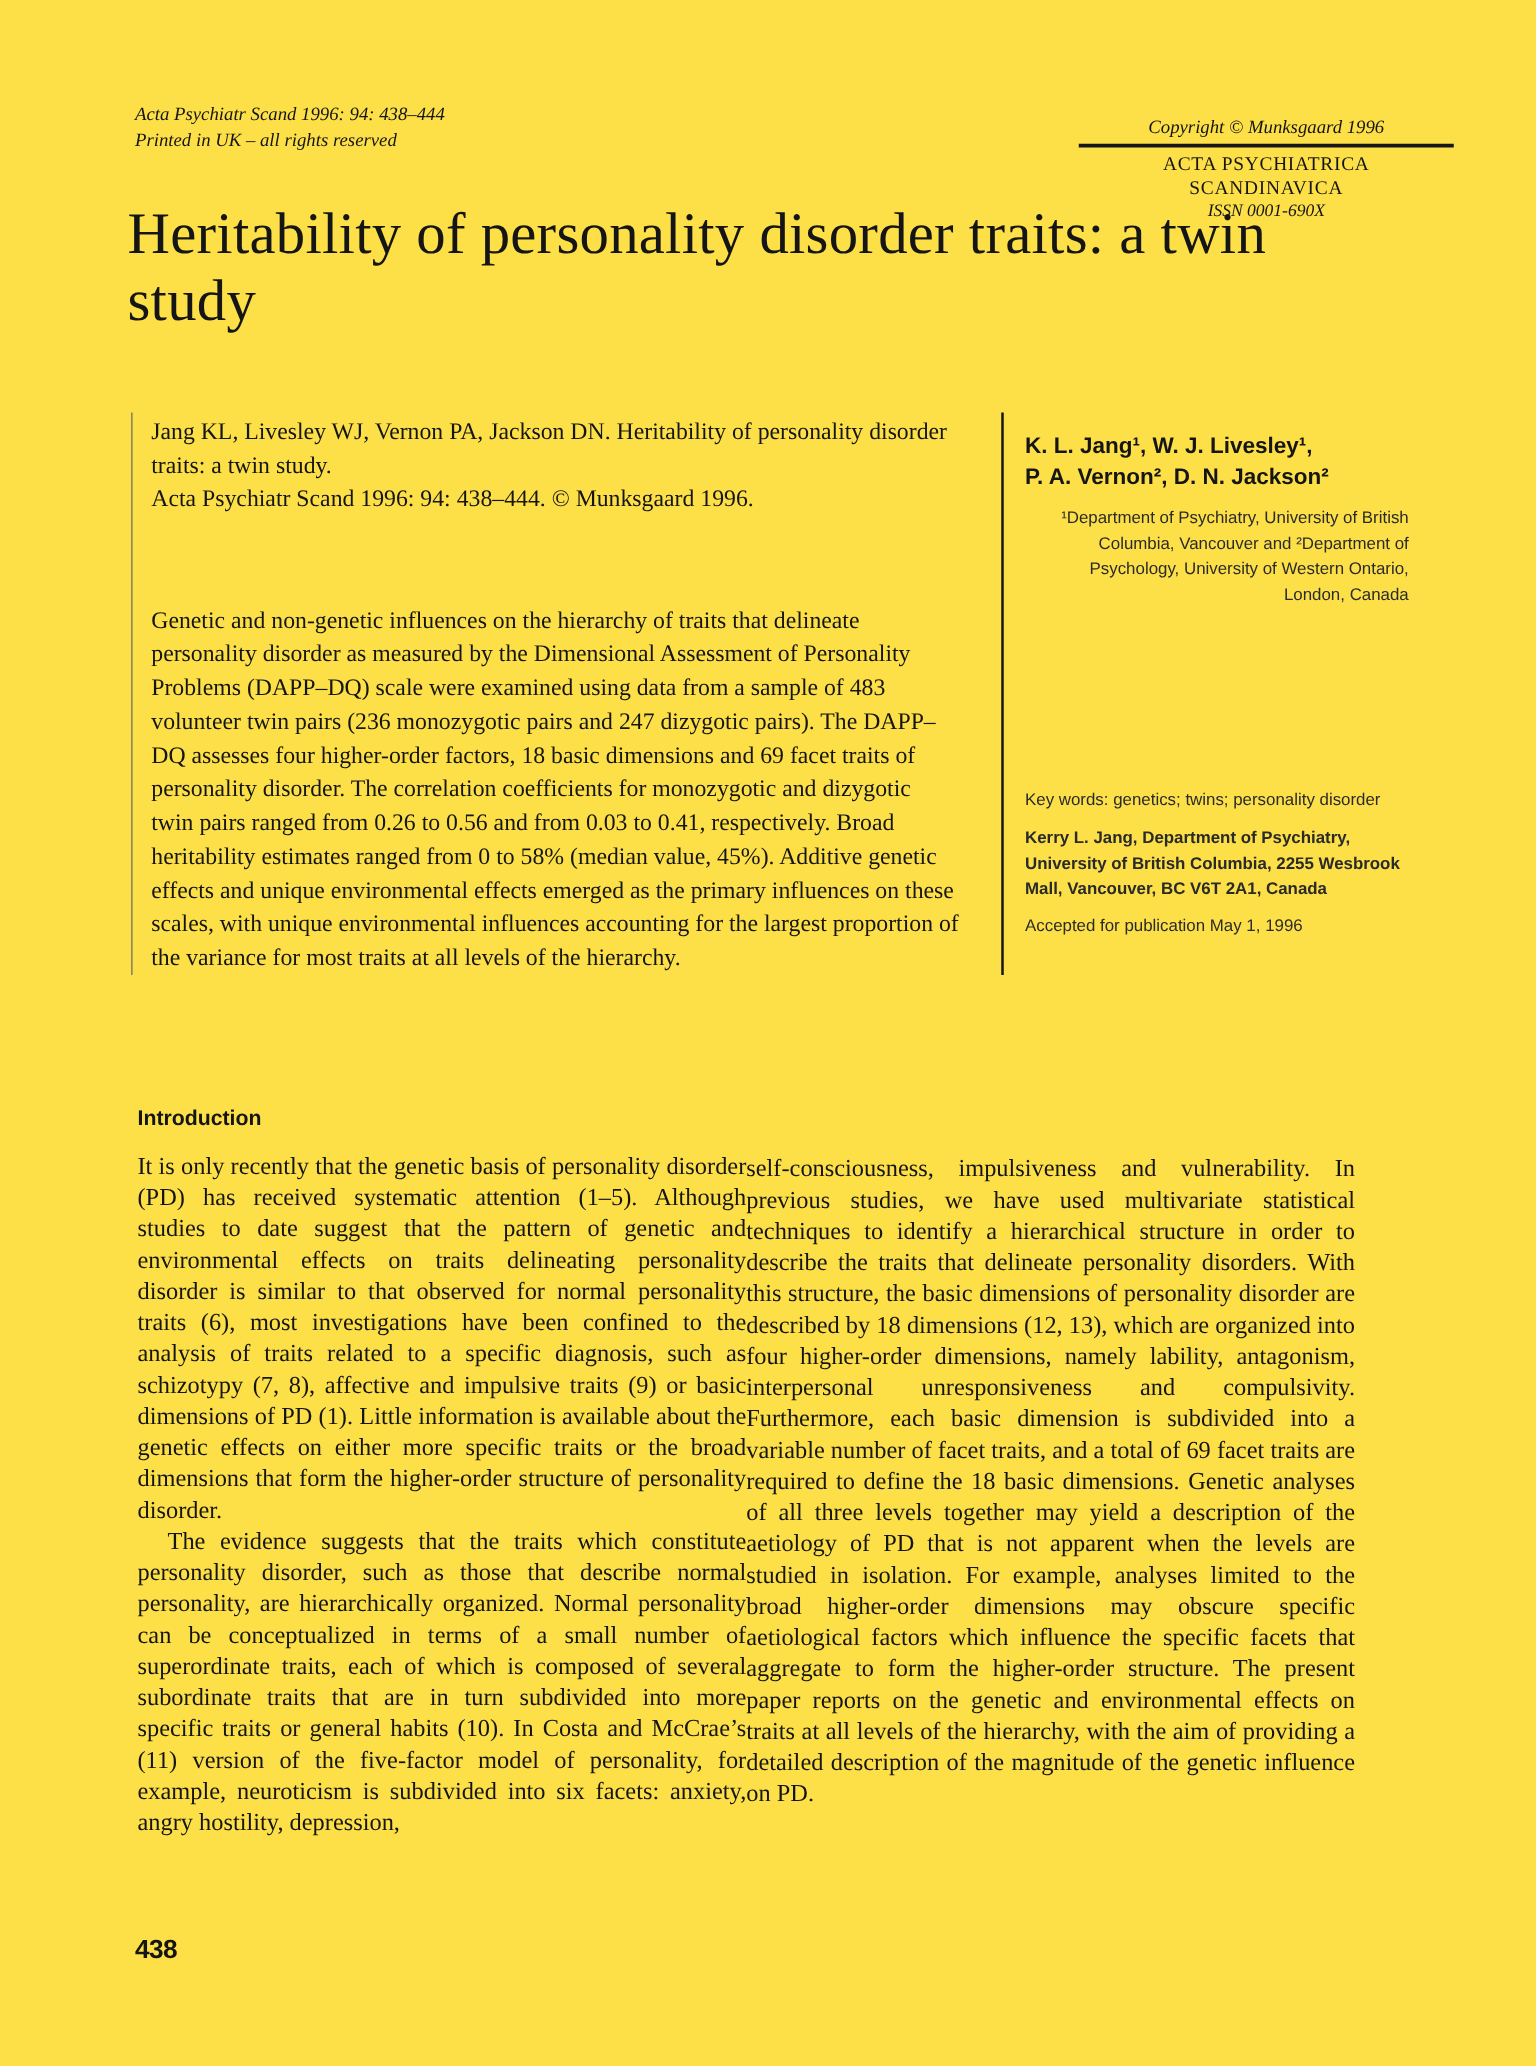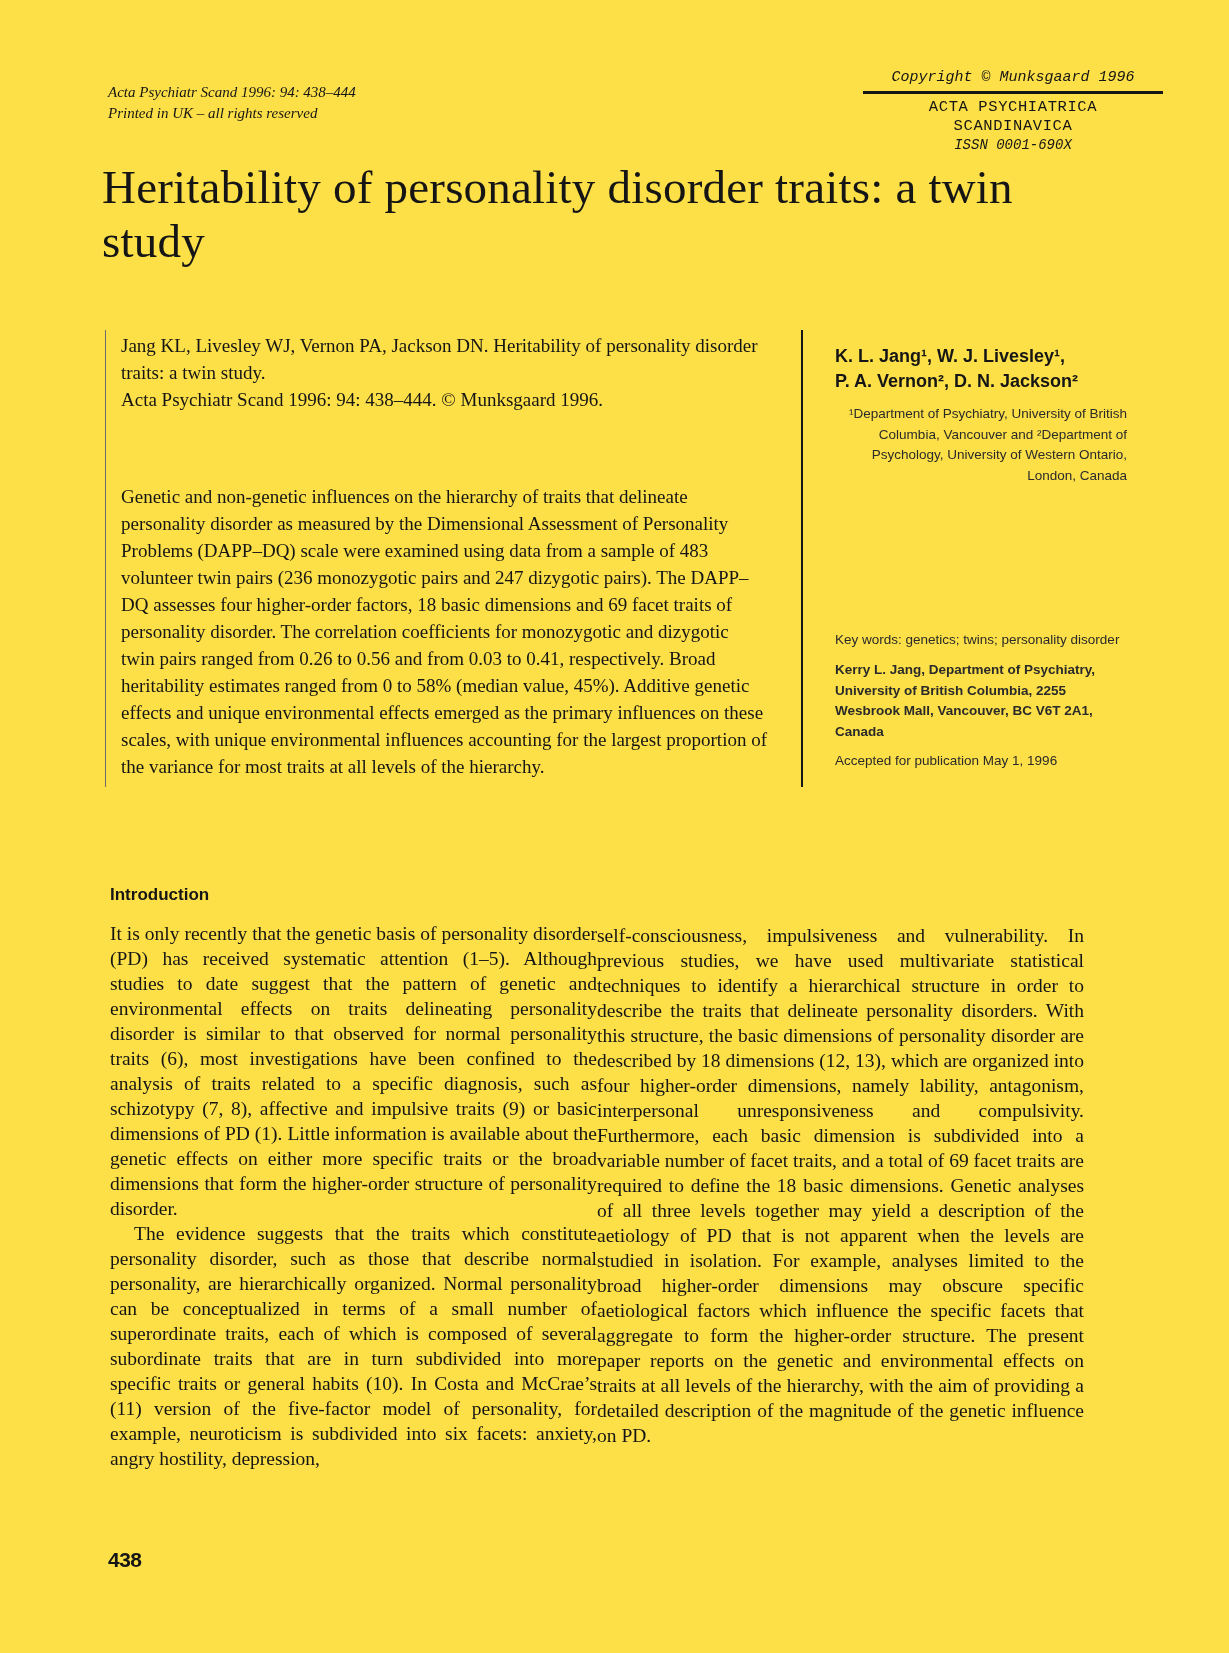--- a/index.html
+++ b/index.html
@@ -13,23 +13,23 @@
     overflow: hidden;
   }
 
   
   .header-left {
     position: absolute; left: 108px; top: 82px;
     font-family: "Liberation Serif", serif;
     font-style: italic; font-size: 15px; line-height: 21px;
   }
   .header-right {
-    position: absolute; right: 66px; top: 68px; width: 300px;
+    position: absolute; right: 66px; top: 92px; width: 300px;
     text-align: center;
-    font-family: Liberation Mono, monospace;
+    font-family: Liberation Serif, serif;
   }
   .header-right .copyright { font-style: italic; font-size: 15px; line-height: 20px; }
   .header-right .head-rule { height: 2.5px; background: #161616; margin: 3px 0 4px 0; }
   .header-right .jname { font-size: 15.5px; line-height: 19px; letter-spacing: 0.6px; }
   .header-right .issn  { font-style: italic; font-size: 14px; line-height: 19px; }
 
   
   .title {
     position: absolute; left: 102px; top: 160px; width: 1000px;
     margin: 0;
@@ -53,21 +53,21 @@
     font-size: 19px; line-height: 27px;
   }
   .abstract-left .citation { margin: 2px 0 0 0; }
   .abstract-left .citation-source { margin: 0; }
   .abstract-left .abstract-body { margin: 70px 0 0 0; }
 
   .abstract-right {
     box-sizing: border-box;
     width: 326px;
     border-left: 2px solid #161616;
-    padding-left: 32px;
+    padding-left: 17px;
     font-family: "Liberation Sans", sans-serif;
   }
   .author-names { margin: 14px 0 0 0; font-weight: bold; font-size: 18px; line-height: 25px; }
   .affiliation  { margin: 10px 0 0 0; font-size: 13.5px; line-height: 20.5px; color: #2a2a2a; text-align: right; }
   .keywords     { margin: 144px 0 0 0; font-size: 13.5px; line-height: 20px; color: #2a2a2a; }
   .correspondence { margin: 10px 0 0 0; font-size: 13.5px; line-height: 20.5px; color: #2a2a2a; font-weight: bold; }
   .accepted     { margin: 9px 0 16px 0; font-size: 13.5px; line-height: 20px; color: #2a2a2a; }
 
   
   .body-section {

